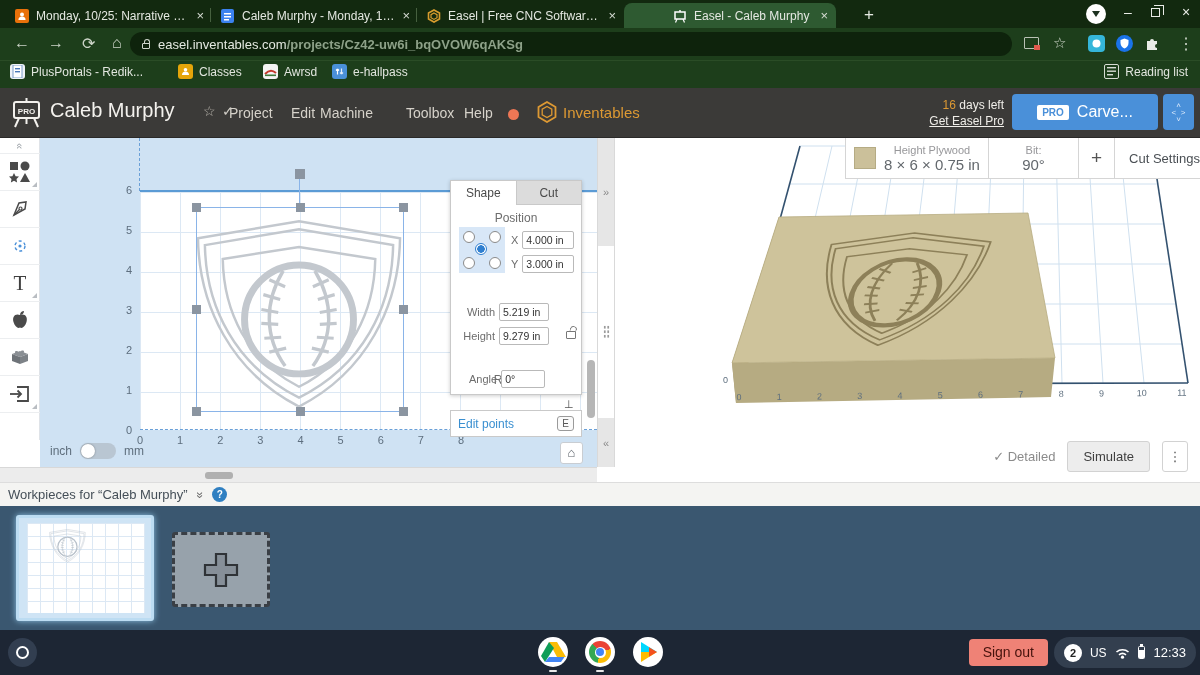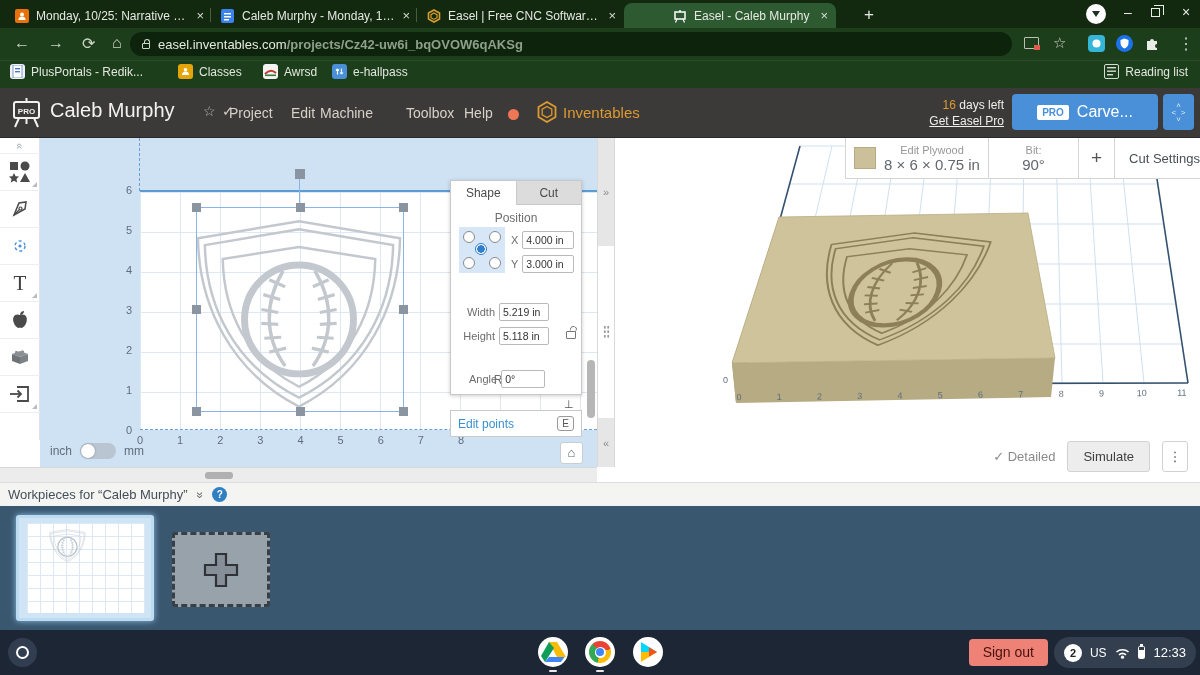--- a/index.html
+++ b/index.html
@@ -475,21 +475,21 @@
         <span>Y</span>
         <span class="fld" style="width:52px">3.000 in</span>
       </div>
       <div class="sp-h" style="margin-top:78px">Size</div>
       <div class="sp-row" style="left:8px;top:122px">
         <span style="width:36px;text-align:right">Width</span>
         <span class="fld" style="width:50px">5.219 in</span>
       </div>
       <div class="sp-row" style="left:8px;top:146px">
         <span style="width:36px;text-align:right">Height</span>
-        <span class="fld" style="width:50px">5.118 in</span>
+        <span class="fld" style="width:50px">9.279 in</span>
       </div>
       <span class="lockic"></span>
       <div class="sp-h" style="margin-top:56px">Rotation</div>
       <div class="sp-row" style="left:18px;top:189px">
         <span>Angle</span>
         <span class="fld" style="width:44px">0°</span>
       </div>
     </div>
     <span class="clampic">⊥</span>
     <div class="editbar">
@@ -566,21 +566,21 @@
         <span>8</span>
         <span>9</span>
         <span>10</span>
         <span>11</span>
       </div>
 
     <div class="pvhdr">
       <div class="pvcell" style="width:142px">
         <span class="swatch" style="background:#cbc09a"></span>
         <span>
-          <div class="pvlab">Edit Plywood</div>
+          <div class="pvlab">Height Plywood</div>
           <div class="pvval">8 × 6 × 0.75 in</div>
         </span>
       </div>
       <div class="pvcell" style="width:90px;flex-direction:column">
         <div class="pvlab">Bit:</div>
         <div class="pvval">90°</div>
       </div>
       <div class="pvcell" style="width:36px;font-size:19px;color:#555">+</div>
       <div class="pvcell" style="width:100px;font-size:13px;color:#4a4f54">Cut Settings</div>
     </div>

